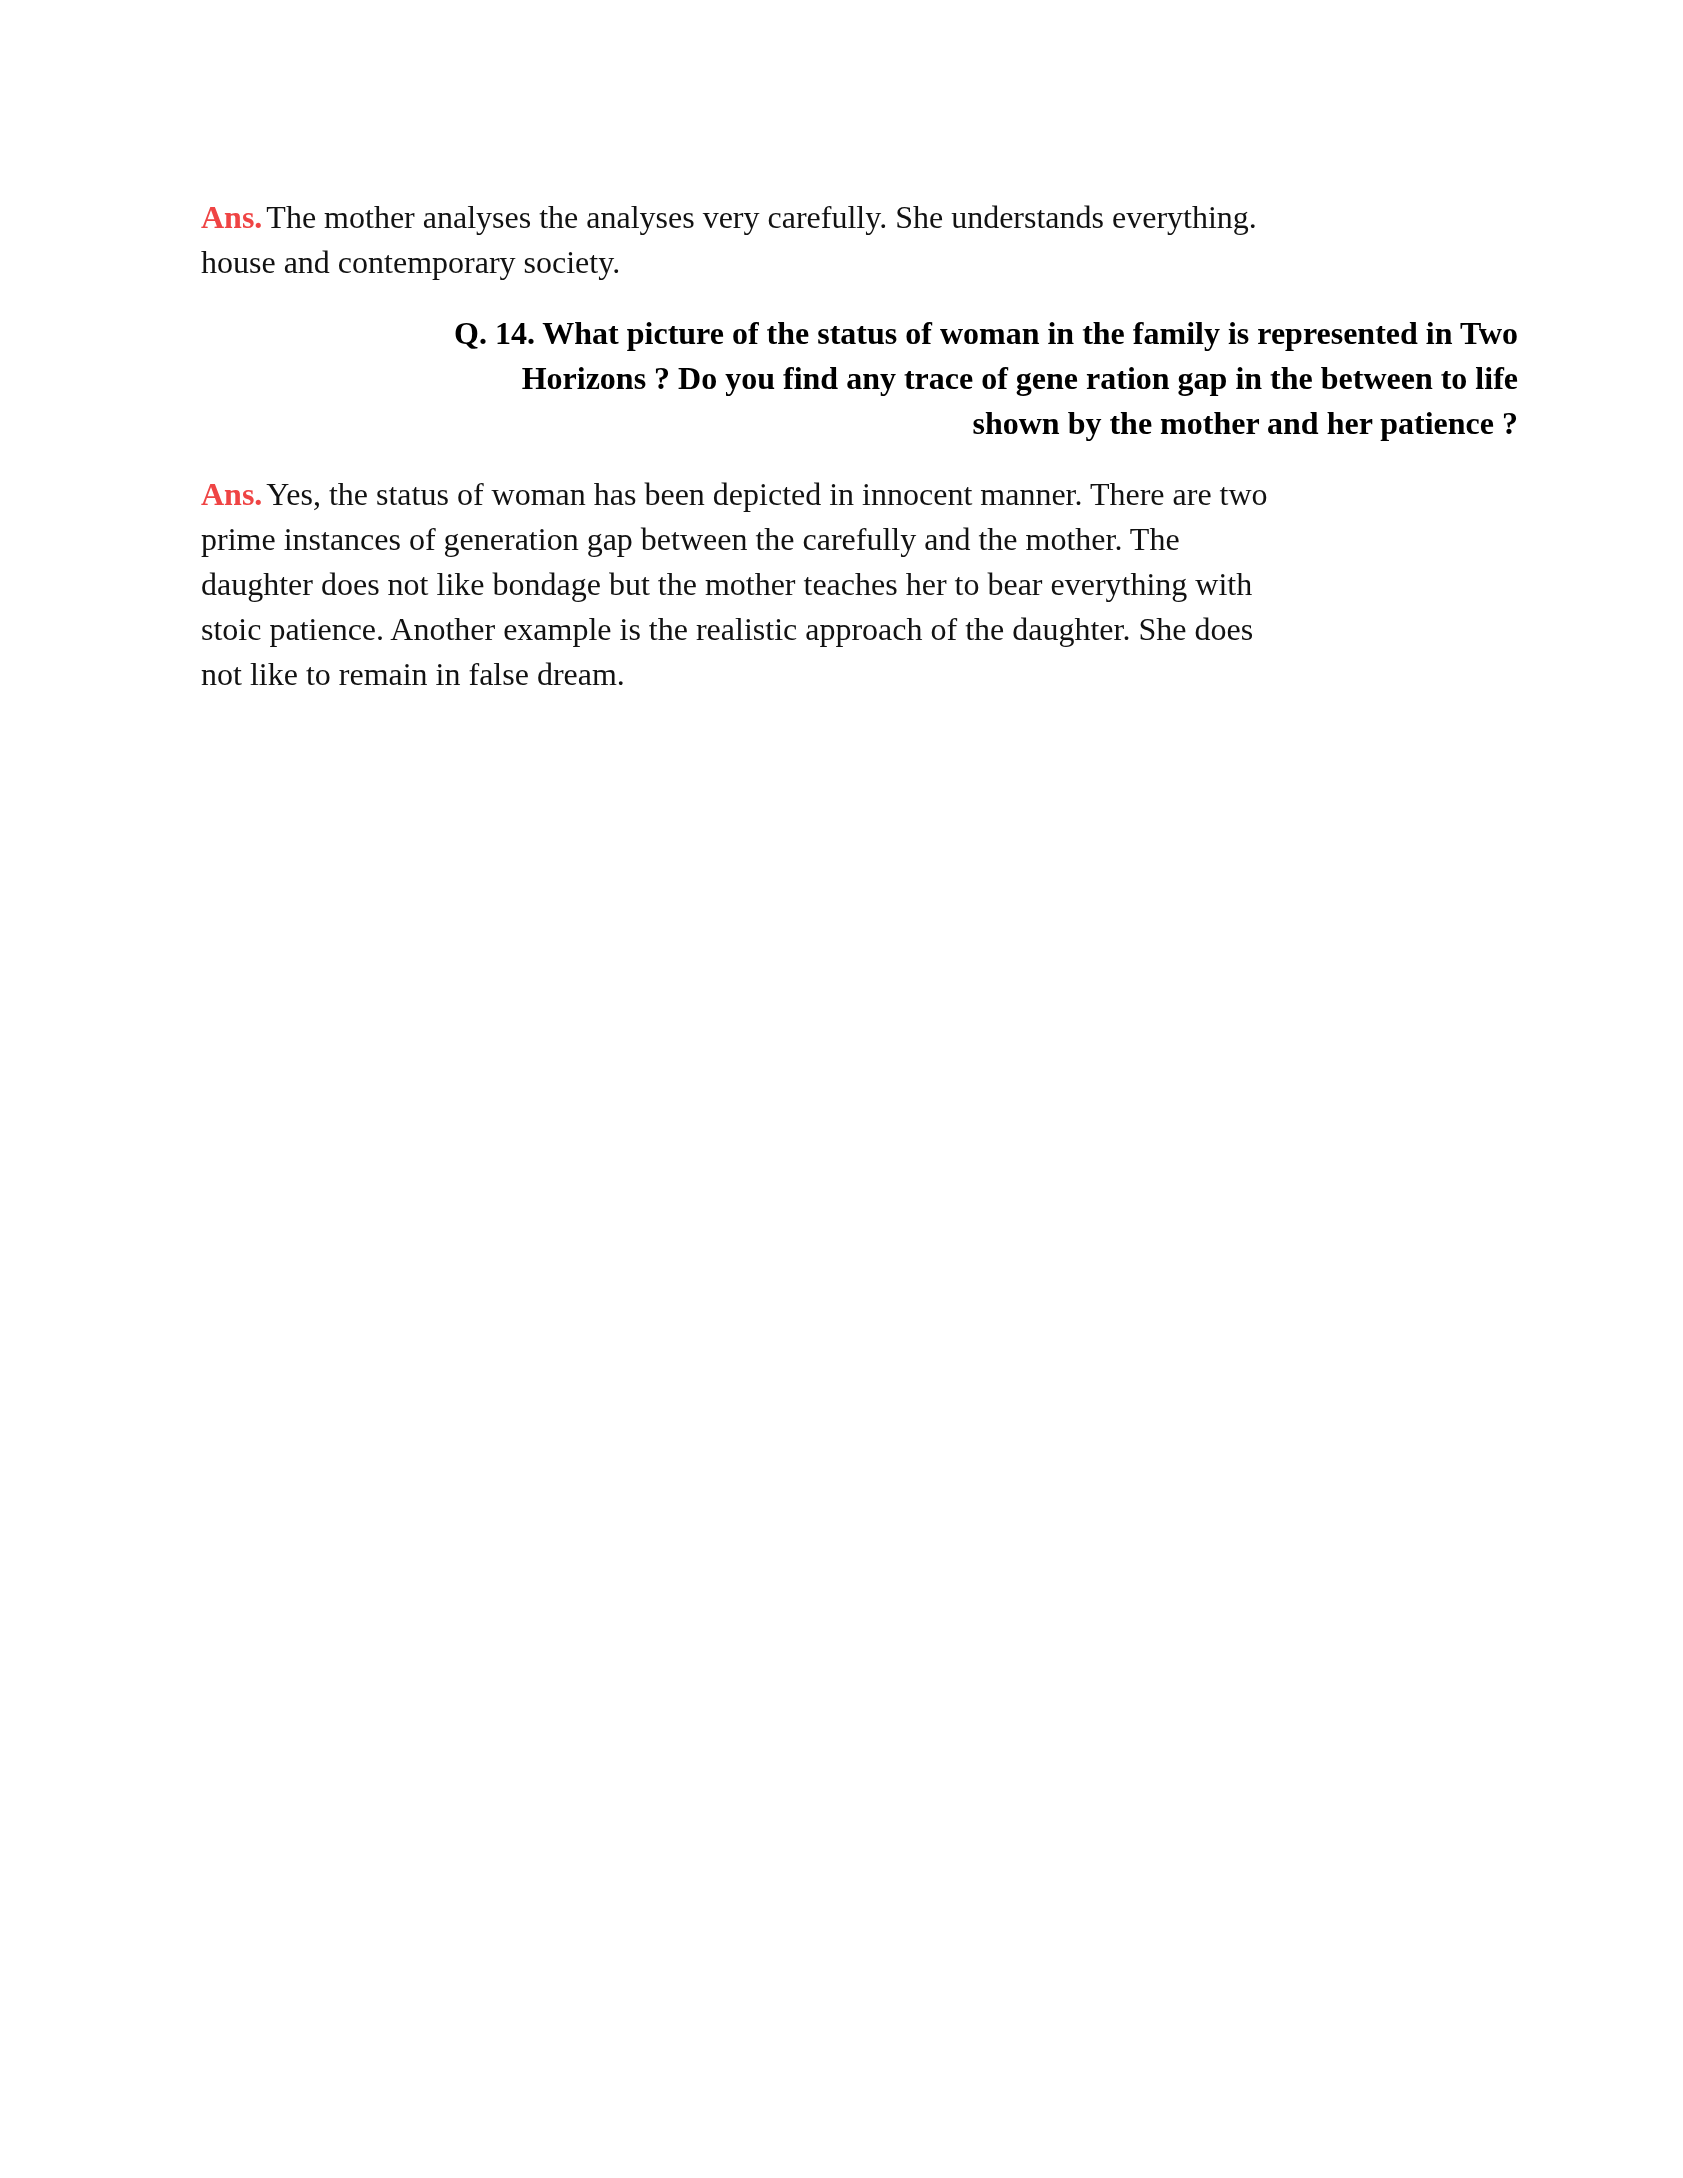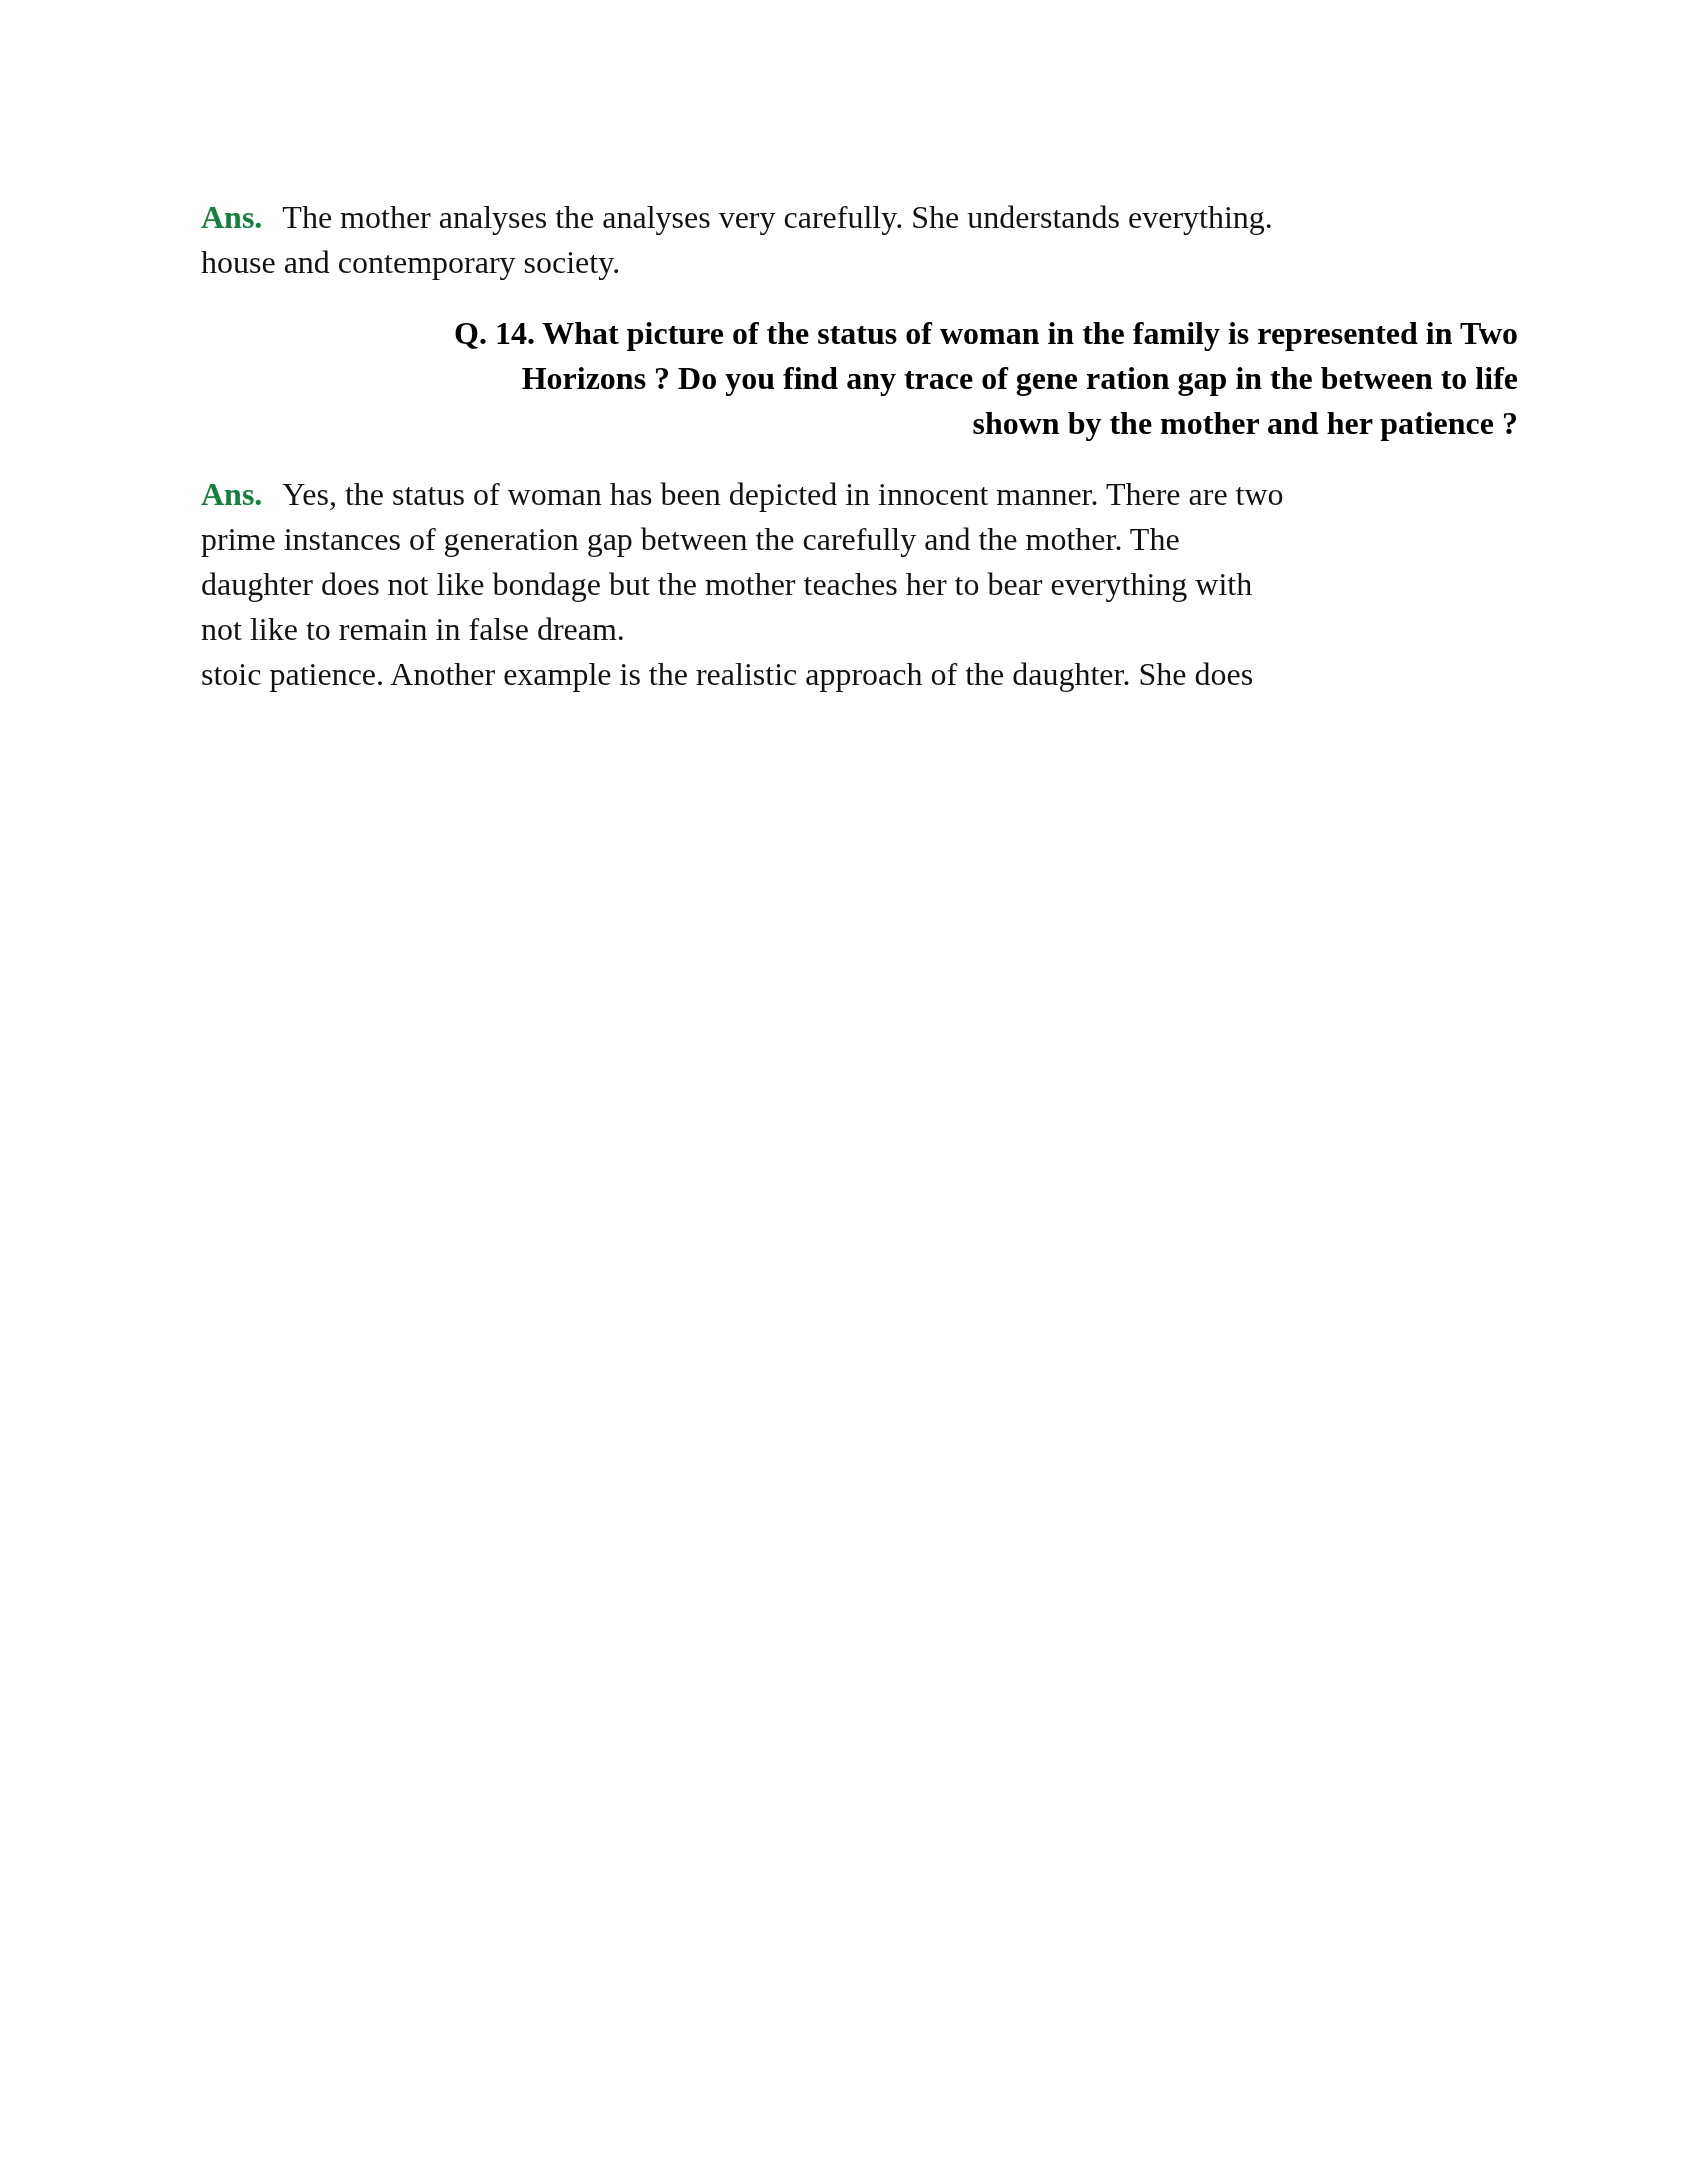--- a/index.html
+++ b/index.html
@@ -25,22 +25,22 @@
   .para {
     margin: 0 0 26px 0;
     font-size: 32px;
     line-height: 45px;
   }
   .line {
     white-space: nowrap;
   }
   .prefix {
     font-weight: bold;
-    color: #15803d;
-    margin-right: 20px;
+    color: #ef4444;
+    margin-right: 4px;
   }
   .question .line {
     font-weight: bold;
     color: #000000;
     text-align: right;
   }
 </style>
 </head>
 <body>
 
@@ -55,19 +55,19 @@
     <div class="para question">
       <div class="line">Q. 14. What picture of the status of woman in the family is represented in Two</div>
       <div class="line">Horizons ? Do you find any trace of gene ration gap in the between to life</div>
       <div class="line">shown by the mother and her patience ?</div>
     </div>
 
     <div class="para answer">
       <div class="line"><span class="prefix">Ans.</span><span>Yes, the status of woman has been depicted in innocent manner. There are two</span></div>
       <div class="line">prime instances of generation gap between the carefully and the mother. The</div>
       <div class="line">daughter does not like bondage but the mother teaches her to bear everything with</div>
+      <div class="line">stoic patience. Another example is the realistic approach of the daughter. She does</div>
       <div class="line">not like to remain in false dream.</div>
-      <div class="line">stoic patience. Another example is the realistic approach of the daughter. She does</div>
     </div>
 
   </div>
 </div>
 
 
 </body></html>

